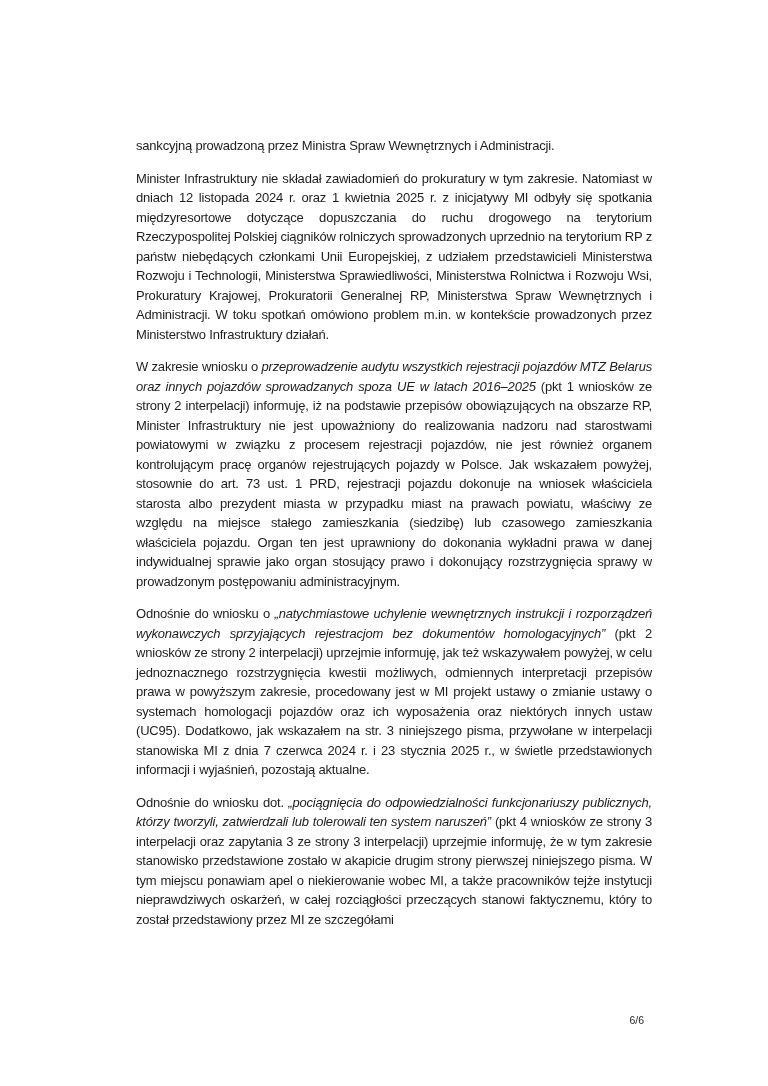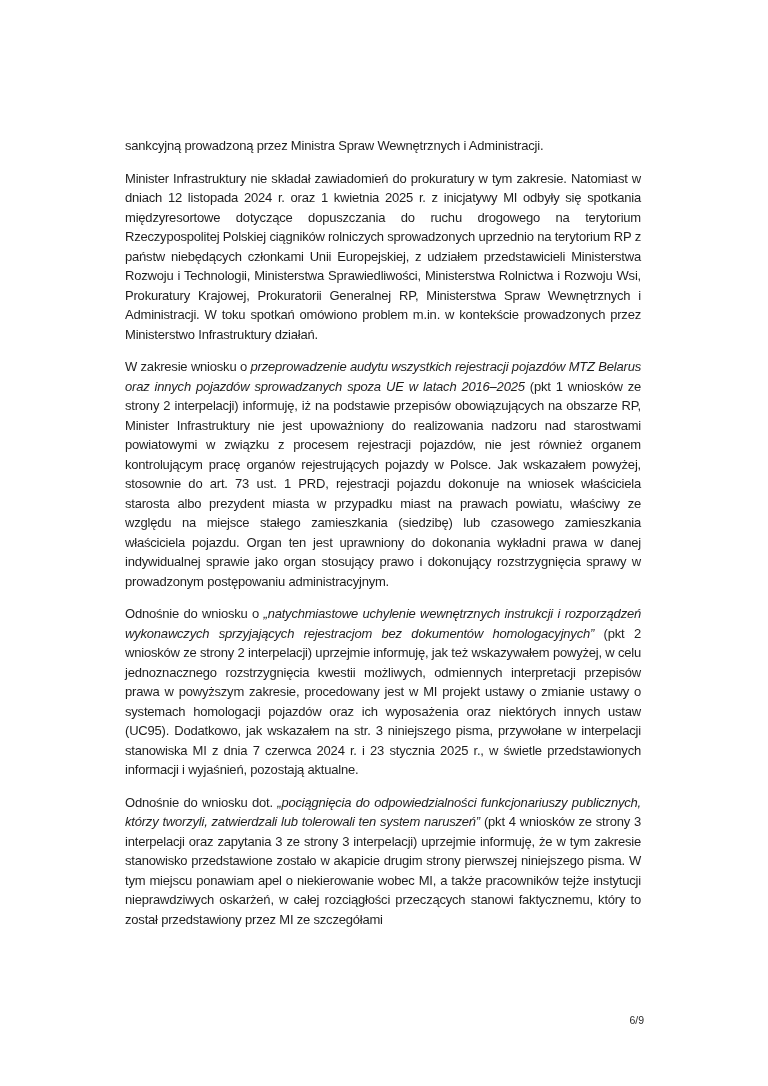--- a/index.html
+++ b/index.html
@@ -11,21 +11,21 @@
     position: relative;
     width: 768px;
     height: 1086px;
     background: #ffffff;
     font-family: "Liberation Sans", sans-serif;
     color: #1e1e1e;
     overflow: hidden;
   }
   .content {
     position: absolute;
-    left: 125px;
+    left: 136px;
     top: 136px;
     width: 516px;
   }
   .para {
     margin: 0 0 13px 0;
     font-size: 13px;
     line-height: 19.5px;
     text-align: justify;
     letter-spacing: -0.2px;
   }
@@ -45,14 +45,14 @@
 <body>
 
 <div class="page">
   <div class="content">
       <p class="para"><span>sankcyjną prowadzoną przez Ministra Spraw Wewnętrznych i Administracji.</span></p>
       <p class="para"><span>Minister Infrastruktury nie składał zawiadomień do prokuratury w tym zakresie. Natomiast w dniach 12 listopada 2024 r. oraz 1 kwietnia 2025 r. z inicjatywy MI odbyły się spotkania międzyresortowe dotyczące dopuszczania do ruchu drogowego na terytorium Rzeczypospolitej Polskiej ciągników rolniczych sprowadzonych uprzednio na terytorium RP z państw niebędących członkami Unii Europejskiej, z udziałem przedstawicieli Ministerstwa Rozwoju i Technologii, Ministerstwa Sprawiedliwości, Ministerstwa Rolnictwa i Rozwoju Wsi, Prokuratury Krajowej, Prokuratorii Generalnej RP, Ministerstwa Spraw Wewnętrznych i Administracji. W toku spotkań omówiono problem m.in. w kontekście prowadzonych przez Ministerstwo Infrastruktury działań.</span></p>
       <p class="para"><span>W zakresie wniosku o </span><span class="italic">przeprowadzenie audytu wszystkich rejestracji pojazdów MTZ Belarus oraz innych pojazdów sprowadzanych spoza UE w latach 2016–2025</span><span> (pkt 1 wniosków ze strony 2 interpelacji) informuję, iż na podstawie przepisów obowiązujących na obszarze RP, Minister Infrastruktury nie jest upoważniony do realizowania nadzoru nad starostwami powiatowymi w związku z procesem rejestracji pojazdów, nie jest również organem kontrolującym pracę organów rejestrujących pojazdy w Polsce. Jak wskazałem powyżej, stosownie do art. 73 ust. 1 PRD, rejestracji pojazdu dokonuje na wniosek właściciela starosta albo prezydent miasta w przypadku miast na prawach powiatu, właściwy ze względu na miejsce stałego zamieszkania (siedzibę) lub czasowego zamieszkania właściciela pojazdu. Organ ten jest uprawniony do dokonania wykładni prawa w danej indywidualnej sprawie jako organ stosujący prawo i dokonujący rozstrzygnięcia sprawy w prowadzonym postępowaniu administracyjnym.</span></p>
       <p class="para"><span>Odnośnie do wniosku o </span><span class="italic">„natychmiastowe uchylenie wewnętrznych instrukcji i rozporządzeń wykonawczych sprzyjających rejestracjom bez dokumentów homologacyjnych”</span><span> (pkt 2 wniosków ze strony 2 interpelacji) uprzejmie informuję, jak też wskazywałem powyżej, w celu jednoznacznego rozstrzygnięcia kwestii możliwych, odmiennych interpretacji przepisów prawa w powyższym zakresie, procedowany jest w MI projekt ustawy o zmianie ustawy o systemach homologacji pojazdów oraz ich wyposażenia oraz niektórych innych ustaw (UC95). Dodatkowo, jak wskazałem na str. 3 niniejszego pisma, przywołane w interpelacji stanowiska MI z dnia 7 czerwca 2024 r. i 23 stycznia 2025 r., w świetle przedstawionych informacji i wyjaśnień, pozostają aktualne.</span></p>
       <p class="para"><span>Odnośnie do wniosku dot. </span><span class="italic">„pociągnięcia do odpowiedzialności funkcjonariuszy publicznych, którzy tworzyli, zatwierdzali lub tolerowali ten system naruszeń”</span><span> (pkt 4 wniosków ze strony 3 interpelacji oraz zapytania 3 ze strony 3 interpelacji) uprzejmie informuję, że w tym zakresie stanowisko przedstawione zostało w akapicie drugim strony pierwszej niniejszego pisma. W tym miejscu ponawiam apel o niekierowanie wobec MI, a także pracowników tejże instytucji nieprawdziwych oskarżeń, w całej rozciągłości przeczących stanowi faktycznemu, który to został przedstawiony przez MI ze szczegółami</span></p>
     </div>
-  <div class="footer">6/9</div>
+  <div class="footer">6/6</div>
 </div>
 
 </body></html>

